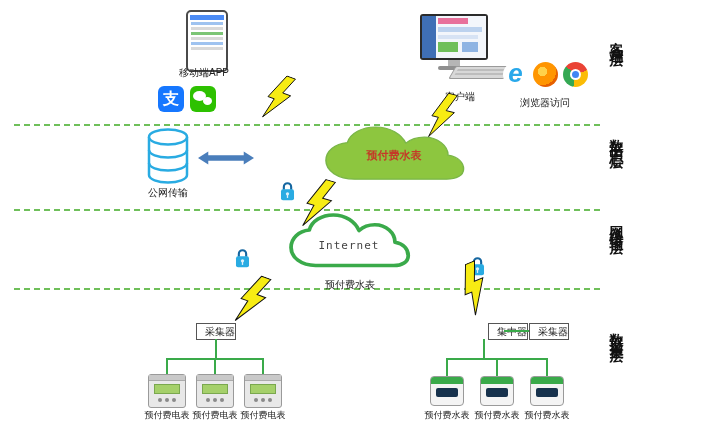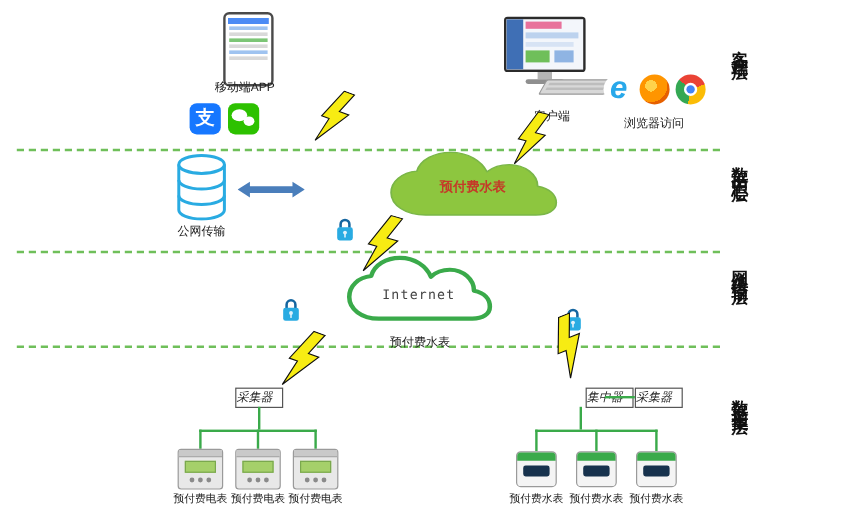--- a/index.html
+++ b/index.html
@@ -77,21 +77,21 @@
   #lock1{left:279px;top:180px}#lock2{left:234px;top:247px}#lock3{left:469px;top:255px}
   .bolt{position:absolute;width:30px;height:48px;}
   #bolt1{left:264px;top:74px;transform:rotate(20deg);}
   #bolt2{left:428px;top:92px;transform:rotate(14deg);}
   #bolt3{left:304px;top:178px;height:52px;transform:rotate(16deg);}
   #bolt4{left:238px;top:274px;height:52px;transform:rotate(20deg);}
   #bolt5{left:460px;top:262px;height:52px;transform:rotate(-22deg);}
 
   
   .node-box{position:absolute;top:323px;height:15px;line-height:15px;width:38px;background:#fff;
-            border:1px solid #555;font-size:10px;text-align:left;font-style:italic;}
+            border:1px solid #555;font-size:10px;text-align:right;}
   #col-left{left:196px}#concentrator{left:488px}#col-right{left:529px}
   .gline{position:absolute;background:#3aaa4a;}
   .meter-label{position:absolute;top:409px;width:50px;text-align:center;font-size:9px;color:#222;}
 
   .emeter{position:absolute;top:374px;width:38px;height:34px;background:#e8e8e8;
           border:1px solid #9a9a9a;border-radius:3px;box-sizing:border-box;}
   .emeter-top{height:5px;background:#c9c9c9;border-bottom:1px solid #ababab;}
   .emeter-lcd{margin:3px 5px 0;height:8px;background:#a5d06a;border:1px solid #7aa84e;}
   .emeter-dots{display:flex;gap:3px;justify-content:center;margin-top:4px;}
   .emeter-dots span{width:4px;height:4px;background:#8a8a8a;border-radius:50%;}

